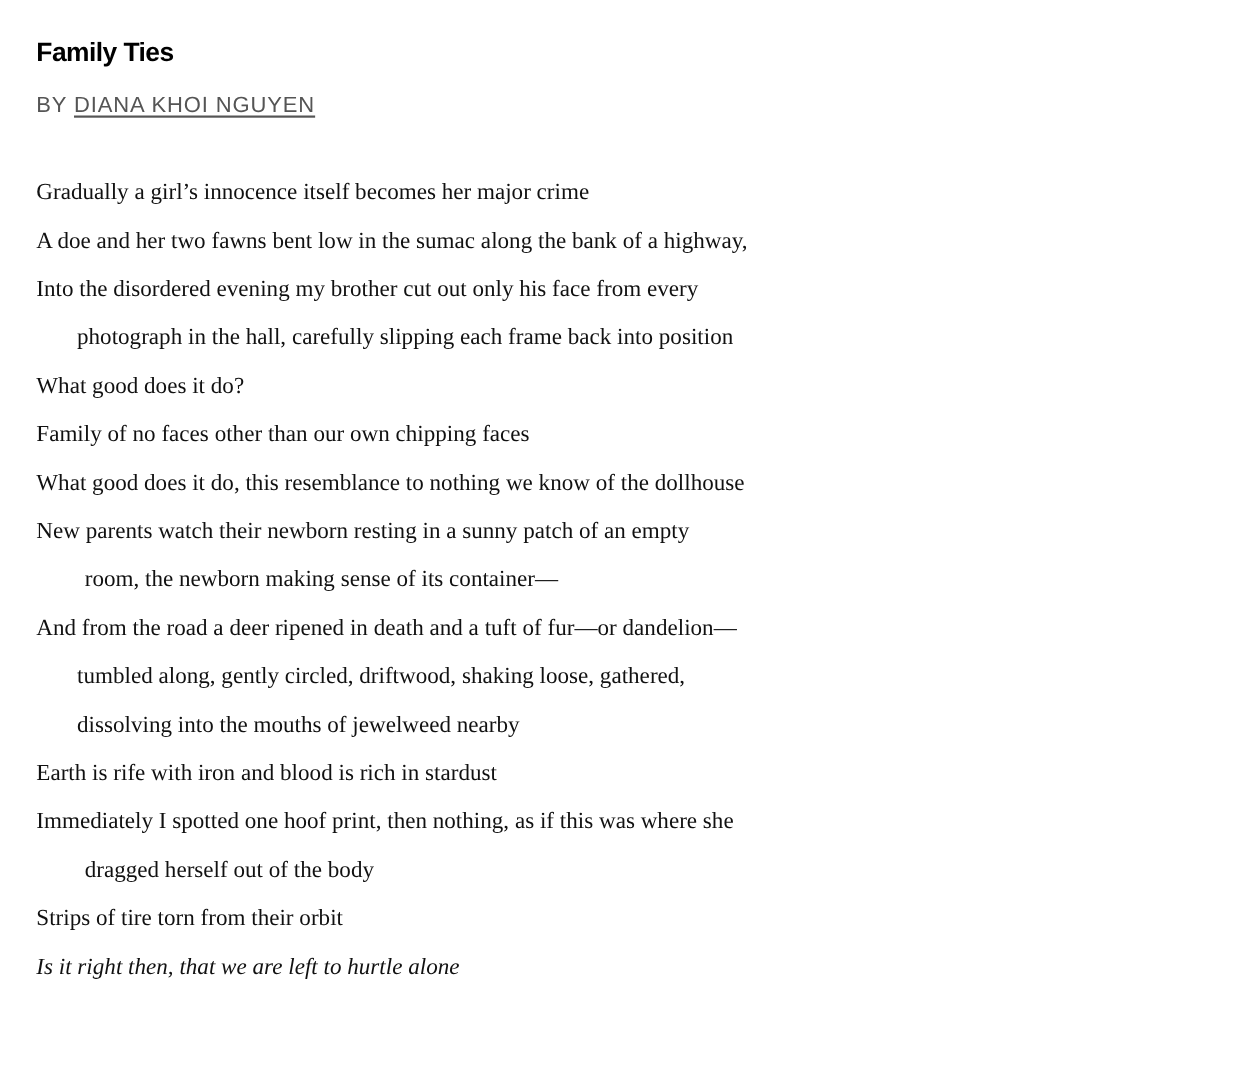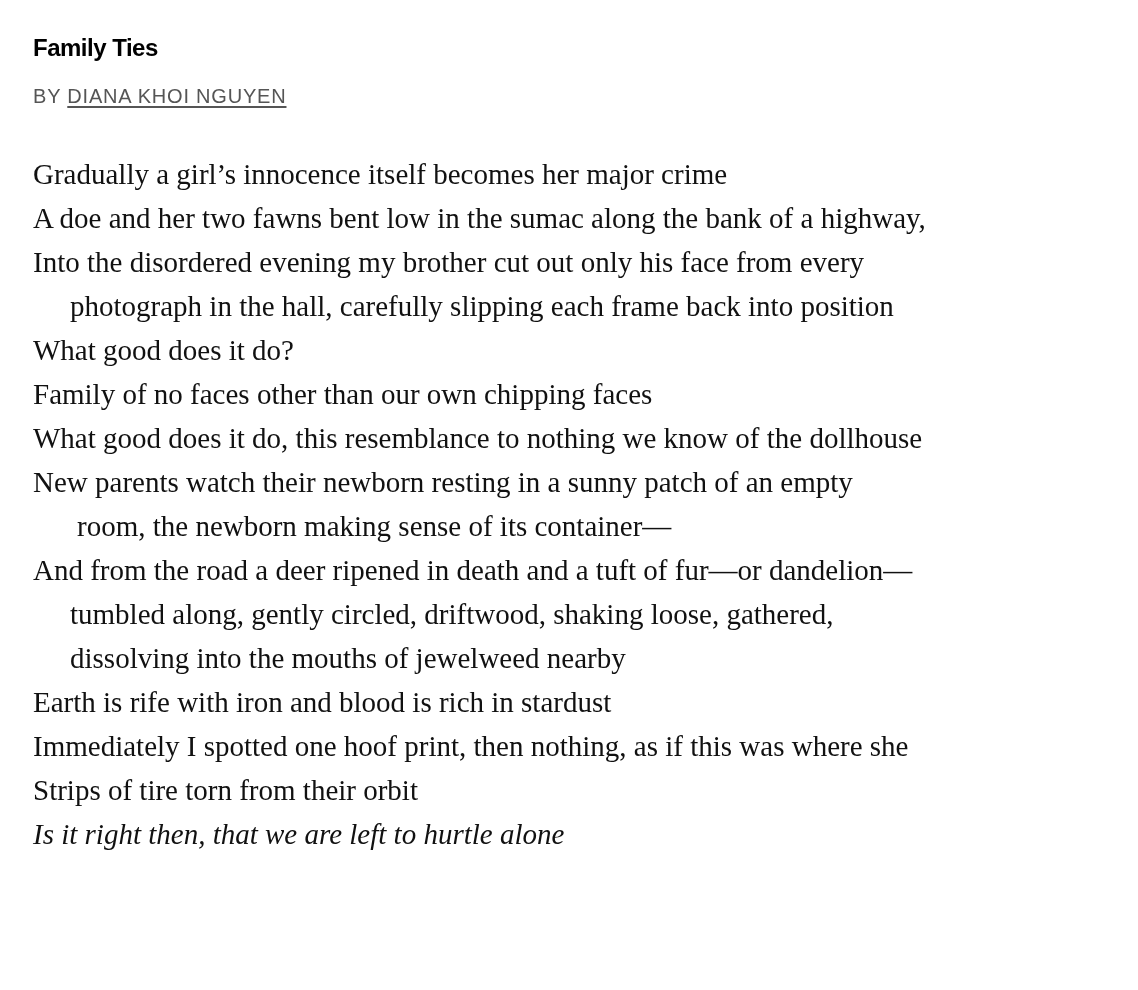--- a/index.html
+++ b/index.html
@@ -48,21 +48,21 @@
       text-underline-offset: 3px;
     }
     .poem {
       position: absolute;
       top: 152px;
       left: 0;
       margin: 0;
       padding: 0;
       list-style: none;
       font-family: "Liberation Serif", serif;
-      font-size: 29px;
+      font-size: 21px;
       color: #111111;
     }
     .line {
       height: 44px;
       line-height: 44px;
       white-space: nowrap;
     }
     .line.indent { padding-left: 37px; }
     .line.indent2 { padding-left: 44px; }
     .line.italic { font-style: italic; }
@@ -84,16 +84,17 @@
     <li class="line">What good does it do?</li>
     <li class="line">Family of no faces other than our own chipping faces</li>
     <li class="line">What good does it do, this resemblance to nothing we know of the dollhouse</li>
     <li class="line">New parents watch their newborn resting in a sunny patch of an empty</li>
     <li class="line indent2">room, the newborn making sense of its container—</li>
     <li class="line">And from the road a deer ripened in death and a tuft of fur—or dandelion—</li>
     <li class="line indent">tumbled along, gently circled, driftwood, shaking loose, gathered,</li>
     <li class="line indent">dissolving into the mouths of jewelweed nearby</li>
     <li class="line">Earth is rife with iron and blood is rich in stardust</li>
     <li class="line">Immediately I spotted one hoof print, then nothing, as if this was where she</li>
+    <li class="line indent2">dragged herself out of the body</li>
     <li class="line">Strips of tire torn from their orbit</li>
     <li class="line italic">Is it right then, that we are left to hurtle alone</li>
   </ul>
 </div>
 
 </body></html>

